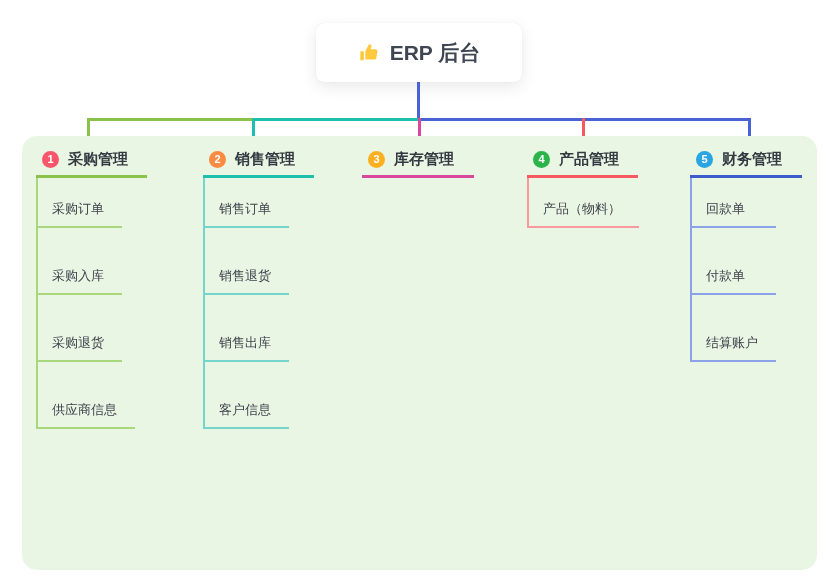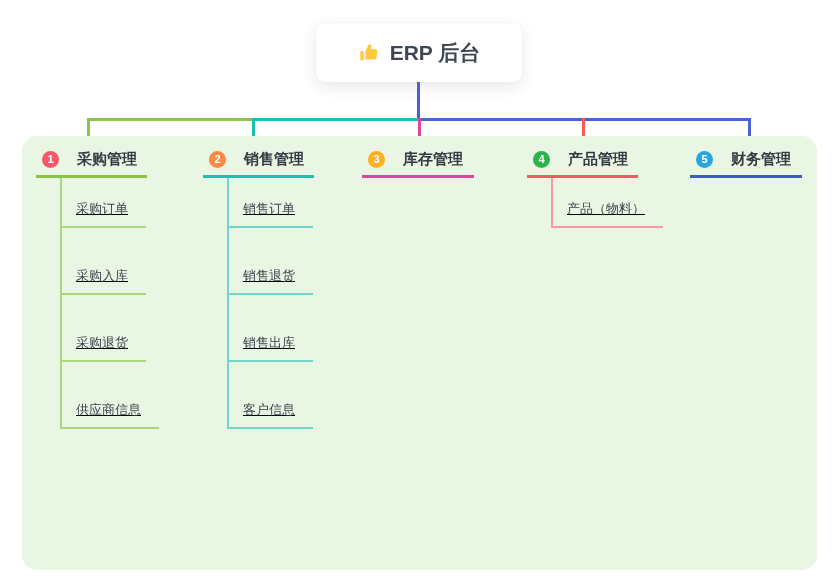--- a/index.html
+++ b/index.html
@@ -44,22 +44,22 @@
     height: 31px; padding: 0 0 3px 6px;
     border-bottom: 3px solid var(--line, #999);
     cursor: pointer;
   }
   .badge {
     width: 17px; height: 17px; border-radius: 50%;
     background: var(--badge, #999); color: #ffffff;
     font-size: 11px; font-weight: 700; line-height: 17px; text-align: center;
     flex: 0 0 17px;
   }
-  .hlabel { font-size: 15px; font-weight: 600; color: #333a42; white-space: nowrap; margin-left: 9px; }
-  .kids { list-style: none; margin-left: 24px; text-decoration: underline; }
+  .hlabel { font-size: 15px; font-weight: 600; color: #333a42; white-space: nowrap; }
+  .kids { list-style: none; margin-left: 0; }
   .kid {
     height: 67px; width: fit-content; min-width: 86px;
     border-left: 2px solid var(--light, #ccc);
     border-bottom: 2px solid var(--light, #ccc);
     display: flex; align-items: flex-end;
     padding: 0 18px 8px 14px;
     white-space: nowrap; cursor: pointer;
   }
   .kid:first-child { height: 50px; }
   .kid span { font-size: 13px; color: #3d434d; }
@@ -147,13 +147,24 @@
         <span>产品（物料）</span>
       </li>
   </ul>
 </div>
 
 <div class="col" style="left: 690px; --line: #3d5ccc; --light: #8ba2e8; --badge: #29a5e2;">
   <div class="hdr" style="width:112px">
     <span class="badge">5</span>
     <span class="hlabel">财务管理</span>
   </div>
+  <ul class="kids">
+    <li class="kid">
+        <span>回款单</span>
+      </li>
+    <li class="kid">
+        <span>付款单</span>
+      </li>
+    <li class="kid">
+        <span>结算账户</span>
+      </li>
+  </ul>
 </div>
 
 </body></html>

